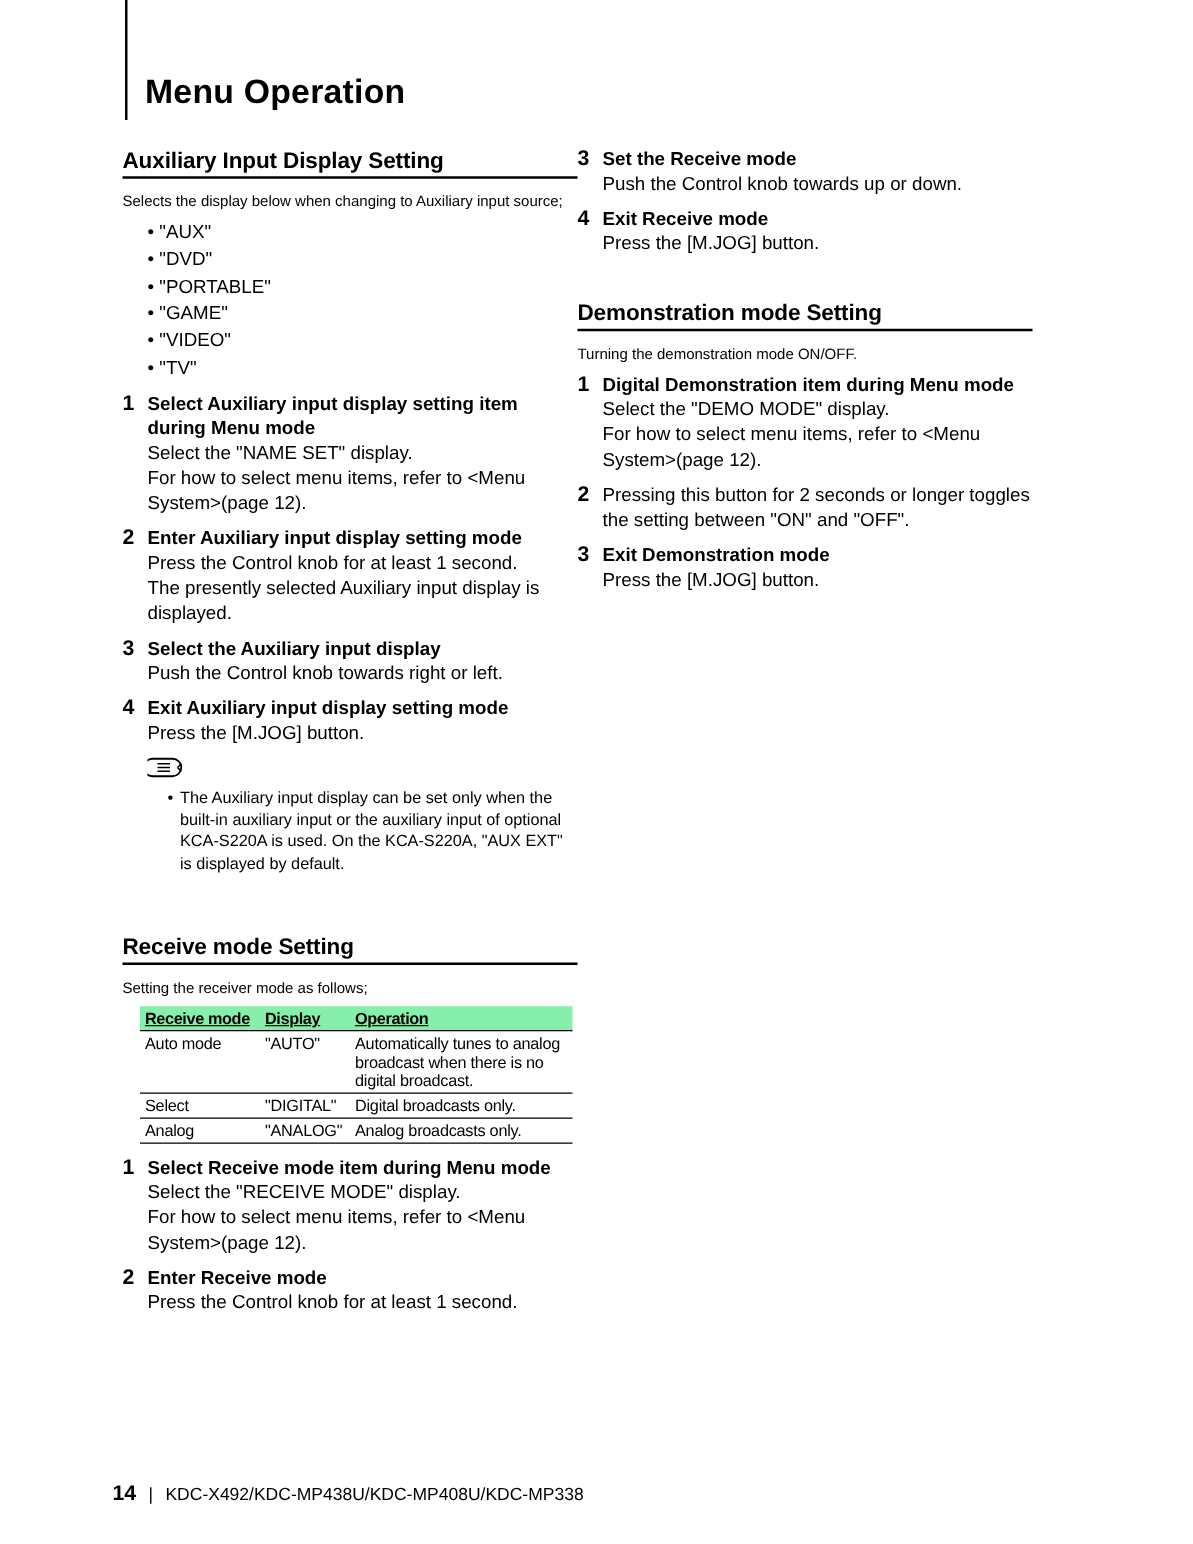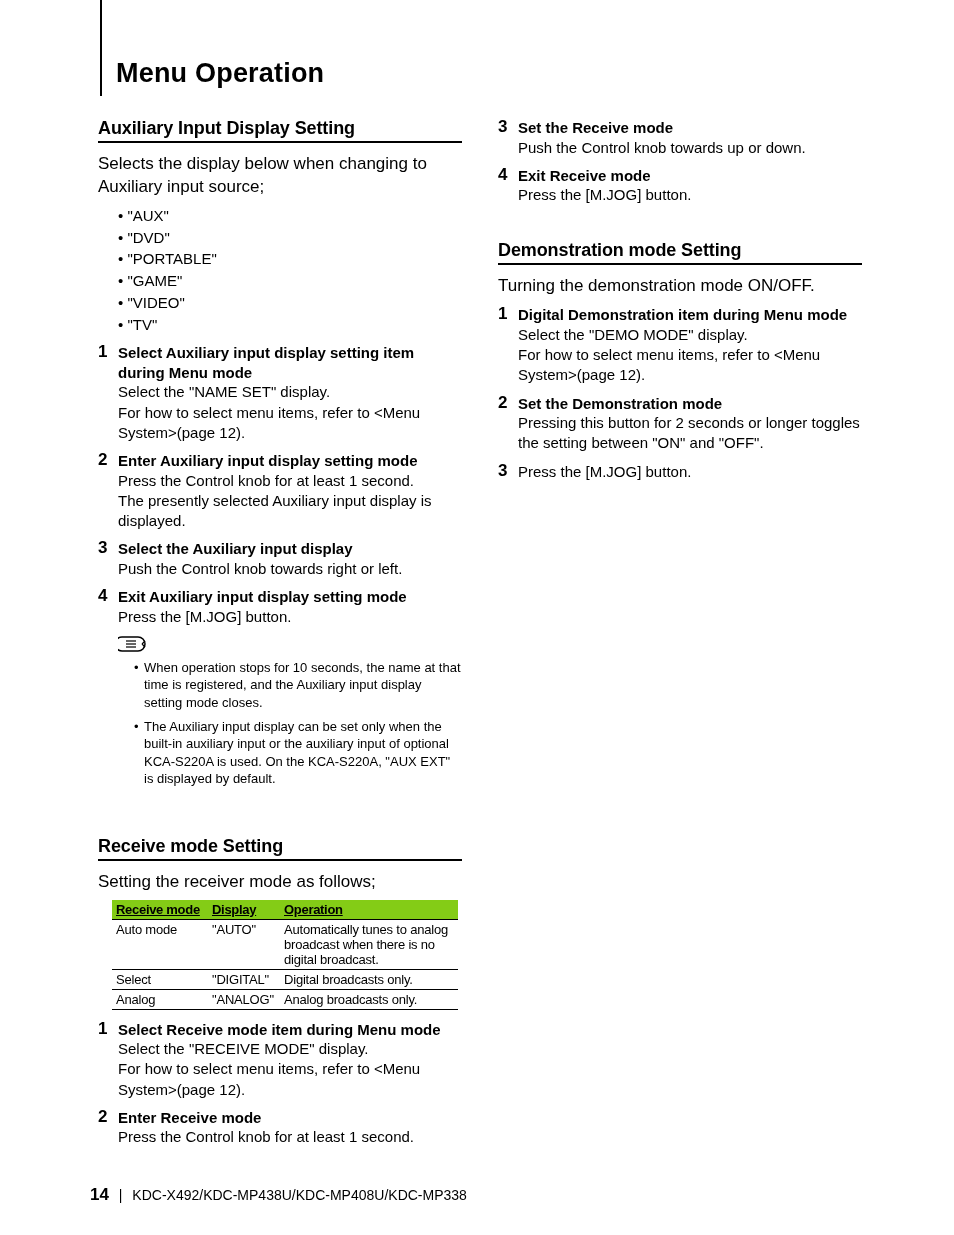--- a/index.html
+++ b/index.html
@@ -28,36 +28,35 @@
   .chapter-title {
     position: absolute;
     left: 116px;
     top: 58px;
     font-size: 27px;
     font-weight: 700;
     letter-spacing: 0.2px;
   }
   .columns {
     display: flex;
-    gap: 36px;
     padding-top: 78px;
   }
   .col {
     width: 364px;
   }
   .section-title {
     font-size: 18px;
     font-weight: 800;
     border-bottom: 2px solid #000;
     padding-bottom: 2px;
     margin-bottom: 10px;
     letter-spacing: -0.1px;
   }
   .intro {
-    font-size: 17px;
+    font-size: 12px;
     line-height: 1.35;
     margin-bottom: 6px;
   }
   .options {
     list-style: none;
     padding-left: 20px;
     font-size: 15px;
     line-height: 1.45;
     margin-bottom: 8px;
   }
@@ -119,21 +118,21 @@
     border-collapse: collapse;
     font-family: Arial, Helvetica, sans-serif;
     font-size: 13px;
     margin: 6px 0 10px 14px;
     width: 346px;
   }
   table.modes th {
     text-align: left;
     font-weight: 700;
     text-decoration: underline;
-    background: #84cc16;
+    background: #86efac;
     border-bottom: 1px solid #000;
     padding: 2px 4px;
     font-family: "Arial Narrow", Arial, sans-serif;
     letter-spacing: -0.3px;
   }
   table.modes td {
     vertical-align: top;
     border-bottom: 1px solid #000;
     padding: 2px 4px;
     font-family: "Arial Narrow", Arial, sans-serif;
@@ -207,21 +206,20 @@
           <div class="note-icon">
             <svg width="28" height="22" viewBox="0 0 28 22">
               <path d="M4 4 h16 a4 4 0 0 1 0 14 h-16 a4 4 0 0 1 0 -14 z" fill="none" stroke="#000" stroke-width="1.5"></path>
               <line x1="8" y1="8" x2="18" y2="8" stroke="#000" stroke-width="1.2"></line>
               <line x1="8" y1="11" x2="18" y2="11" stroke="#000" stroke-width="1.2"></line>
               <line x1="8" y1="14" x2="18" y2="14" stroke="#000" stroke-width="1.2"></line>
               <path d="M24 11 l3 -3 M24 11 l3 3" stroke="#000" stroke-width="1.2" fill="none"></path>
             </svg>
           </div>
           <ul class="notes">
-            <li>When operation stops for 10 seconds, the name at that time is registered, and the Auxiliary input display setting mode closes.</li>
             <li>The Auxiliary input display can be set only when the built-in auxiliary input or the auxiliary input of optional KCA-S220A is used. On the KCA-S220A, "AUX EXT" is displayed by default.</li>
           </ul>
         </div>
       </div>
 
       <div class="spacer-lg"></div>
 
       <div class="section-title">Receive mode Setting</div>
       <div class="intro">Setting the receiver mode as follows;</div>
 
@@ -299,28 +297,28 @@
         <div class="step-body">
           <div class="step-title">Digital Demonstration item during Menu mode</div>
           <div class="step-desc">Select the "DEMO MODE" display.</div>
           <div class="step-desc">For how to select menu items, refer to &lt;Menu System&gt;(page 12).</div>
         </div>
       </div>
 
       <div class="step">
         <div class="step-num">2</div>
         <div class="step-body">
-          <div class="step-title">Set the Demonstration mode</div>
           <div class="step-desc">Pressing this button for 2 seconds or longer toggles the setting between "ON" and "OFF".</div>
         </div>
       </div>
 
       <div class="step">
         <div class="step-num">3</div>
         <div class="step-body">
+          <div class="step-title">Exit Demonstration mode</div>
           <div class="step-action">Press the [M.JOG] button.</div>
         </div>
       </div>
 
     </div>
   </div>
 </div>
 
 <div class="footer">
   <span class="pnum">14</span>

